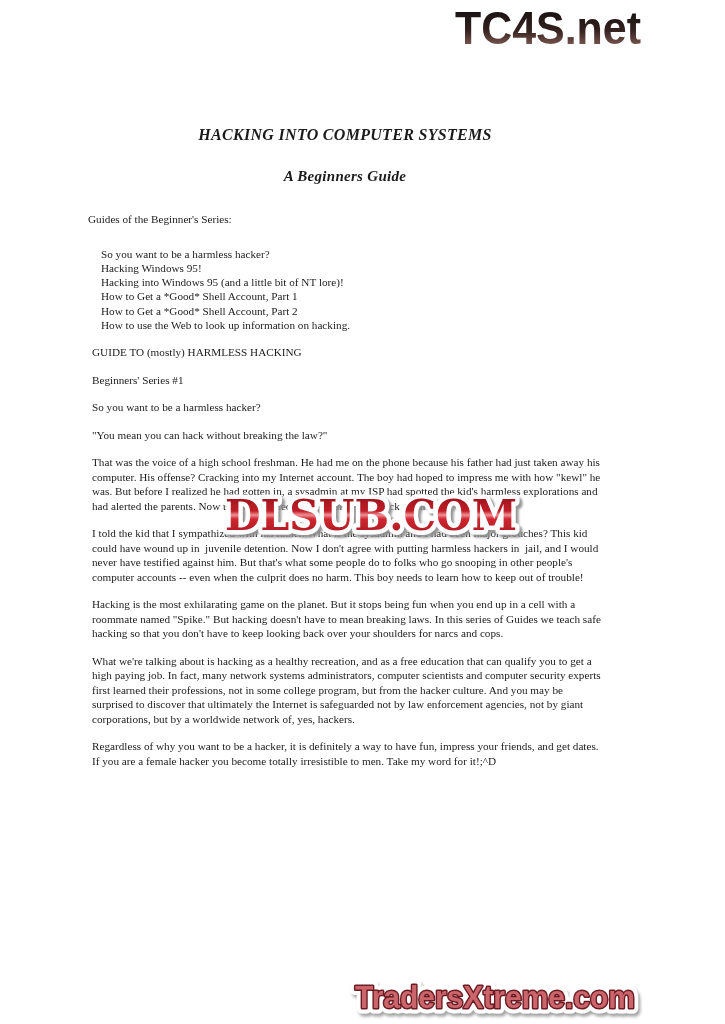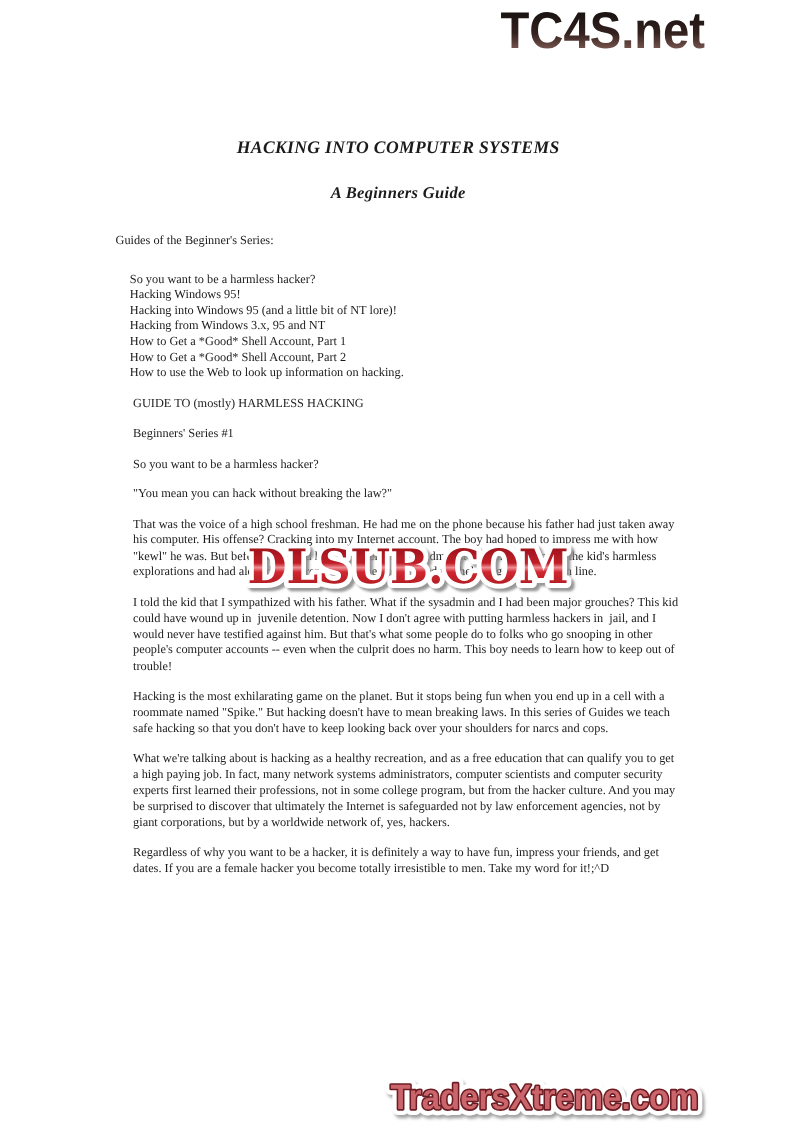--- a/index.html
+++ b/index.html
@@ -10,21 +10,21 @@
     background: #ffffff;
     font-family: "Liberation Serif", serif;
     color: #1b1b1b;
     overflow: hidden;
   }
   
   .tc4s-logo { position: absolute; top: 0px; right: 4px; }
   
   .content {
     position: absolute;
-    left: 105px;
+    left: 88px;
     top: 124px;
     width: 514px;
     font-size: 11.2px;
     line-height: 14.5px;
   }
   .doc-title {
     margin: 0;
     font-size: 16px;
     line-height: 21px;
     font-weight: bold;
@@ -36,21 +36,21 @@
     margin: 21px 0 0 0;
     font-size: 15px;
     line-height: 20px;
     font-weight: bold;
     font-style: italic;
     text-align: center;
     letter-spacing: 0.3px;
   }
   .series-heading { margin: 26px 0 0 0; }
   .series-list { margin: 20px 0 0 0; padding-left: 13px; line-height: 14.3px; }
-  .para { margin: 13px 0 0 16px; white-space: pre-wrap; }
+  .para { margin: 13px 0 0 4px; white-space: pre-wrap; }
   .guide-heading { margin-top: 13px; }
   
   .dlsub-watermark { position: absolute; left: 213px; top: 484px; }
   
   .traders-logo { position: absolute; top: 974px; right: 7px; }
 </style>
 </head>
 <body>
 
 <div class="page">
@@ -69,21 +69,20 @@
   <div class="content">
     <h1 class="doc-title">HACKING INTO COMPUTER SYSTEMS</h1>
     <h2 class="doc-subtitle">A Beginners Guide</h2>
 
     <div class="series-heading">Guides of the Beginner's Series:</div>
 
     <div class="series-list">
       <div>So you want to be a harmless hacker?</div>
       <div>Hacking Windows 95!</div>
       <div>Hacking into Windows 95 (and a little bit of NT lore)!</div>
-      <div>Hacking from Windows 3.x, 95 and NT</div>
       <div>How to Get a *Good* Shell Account, Part 1</div>
       <div>How to Get a *Good* Shell Account, Part 2</div>
       <div>How to use the Web to look up information on hacking.</div>
     </div>
 
     <p class="para guide-heading">GUIDE TO (mostly) HARMLESS HACKING</p>
     <p class="para">Beginners' Series #1</p>
     <p class="para">So you want to be a harmless hacker?</p>
     <p class="para">"You mean you can hack without breaking the law?"</p>
 

